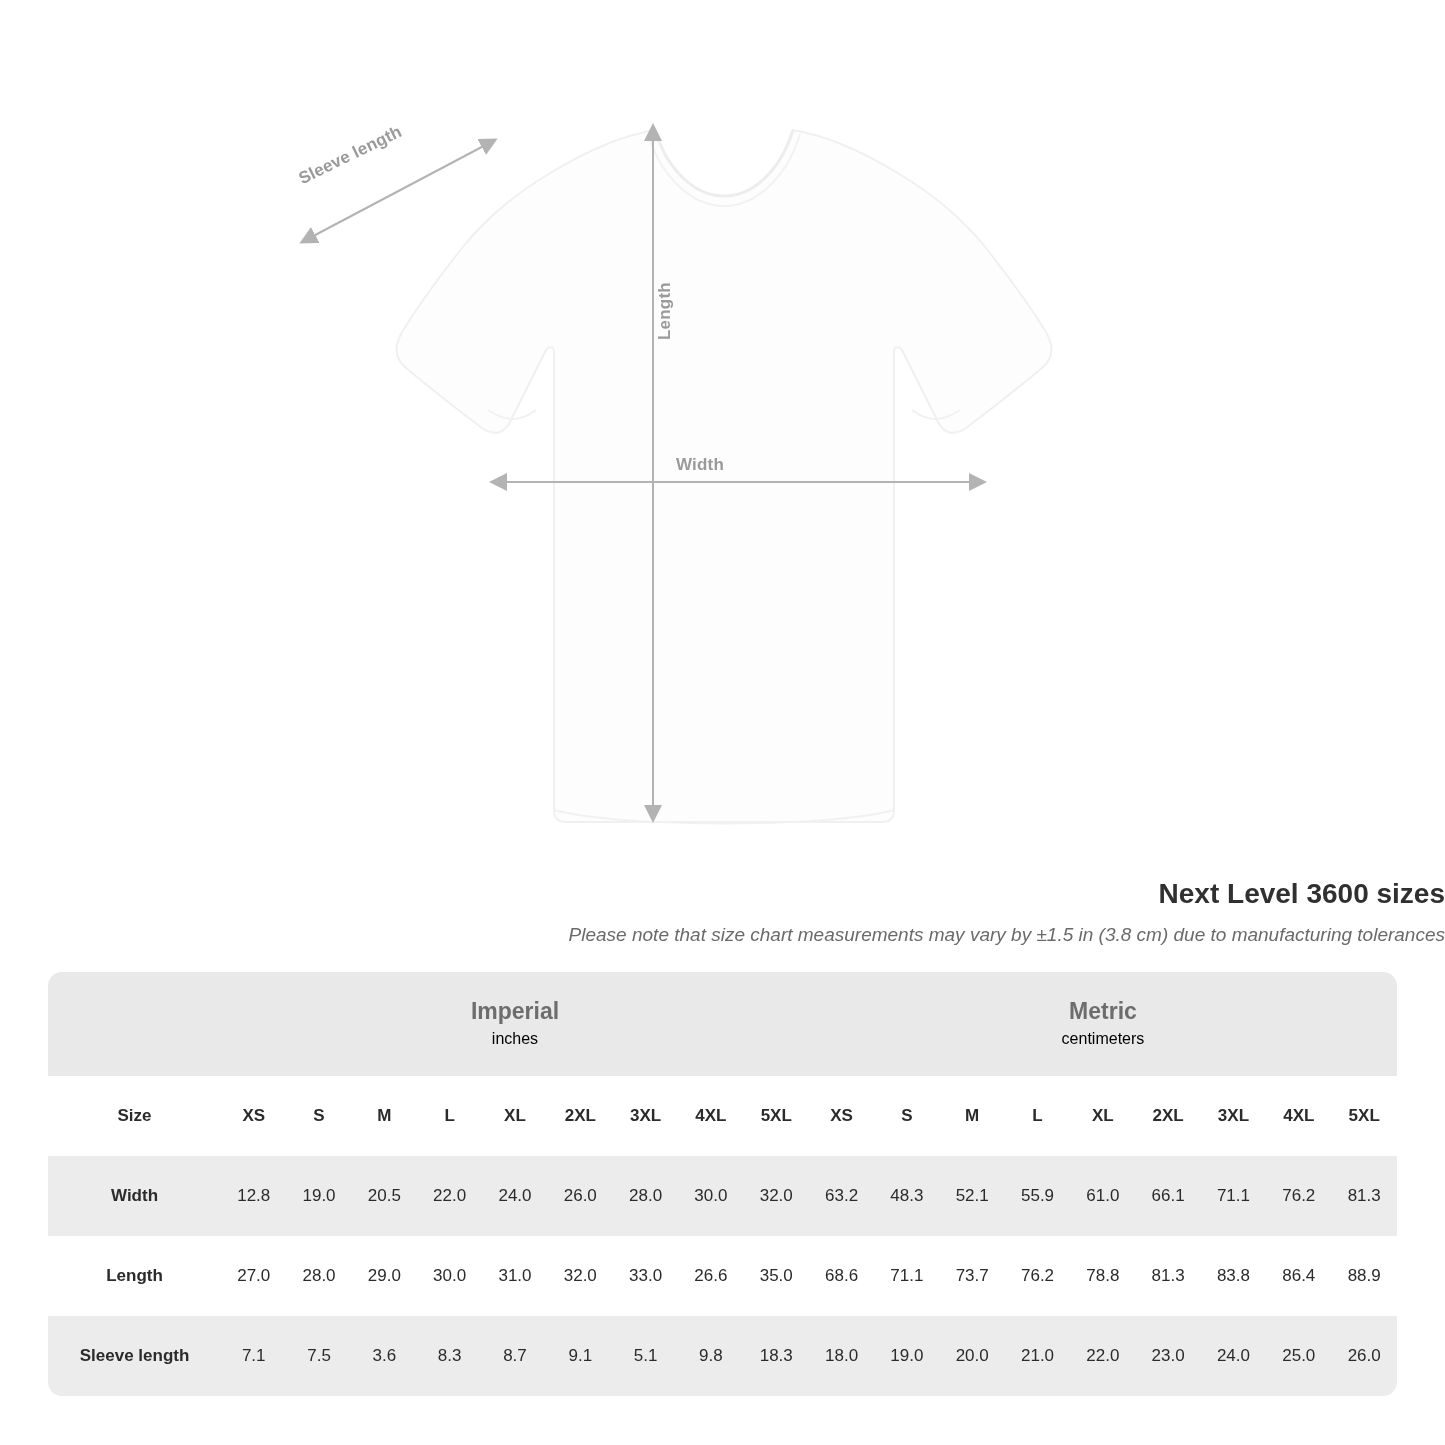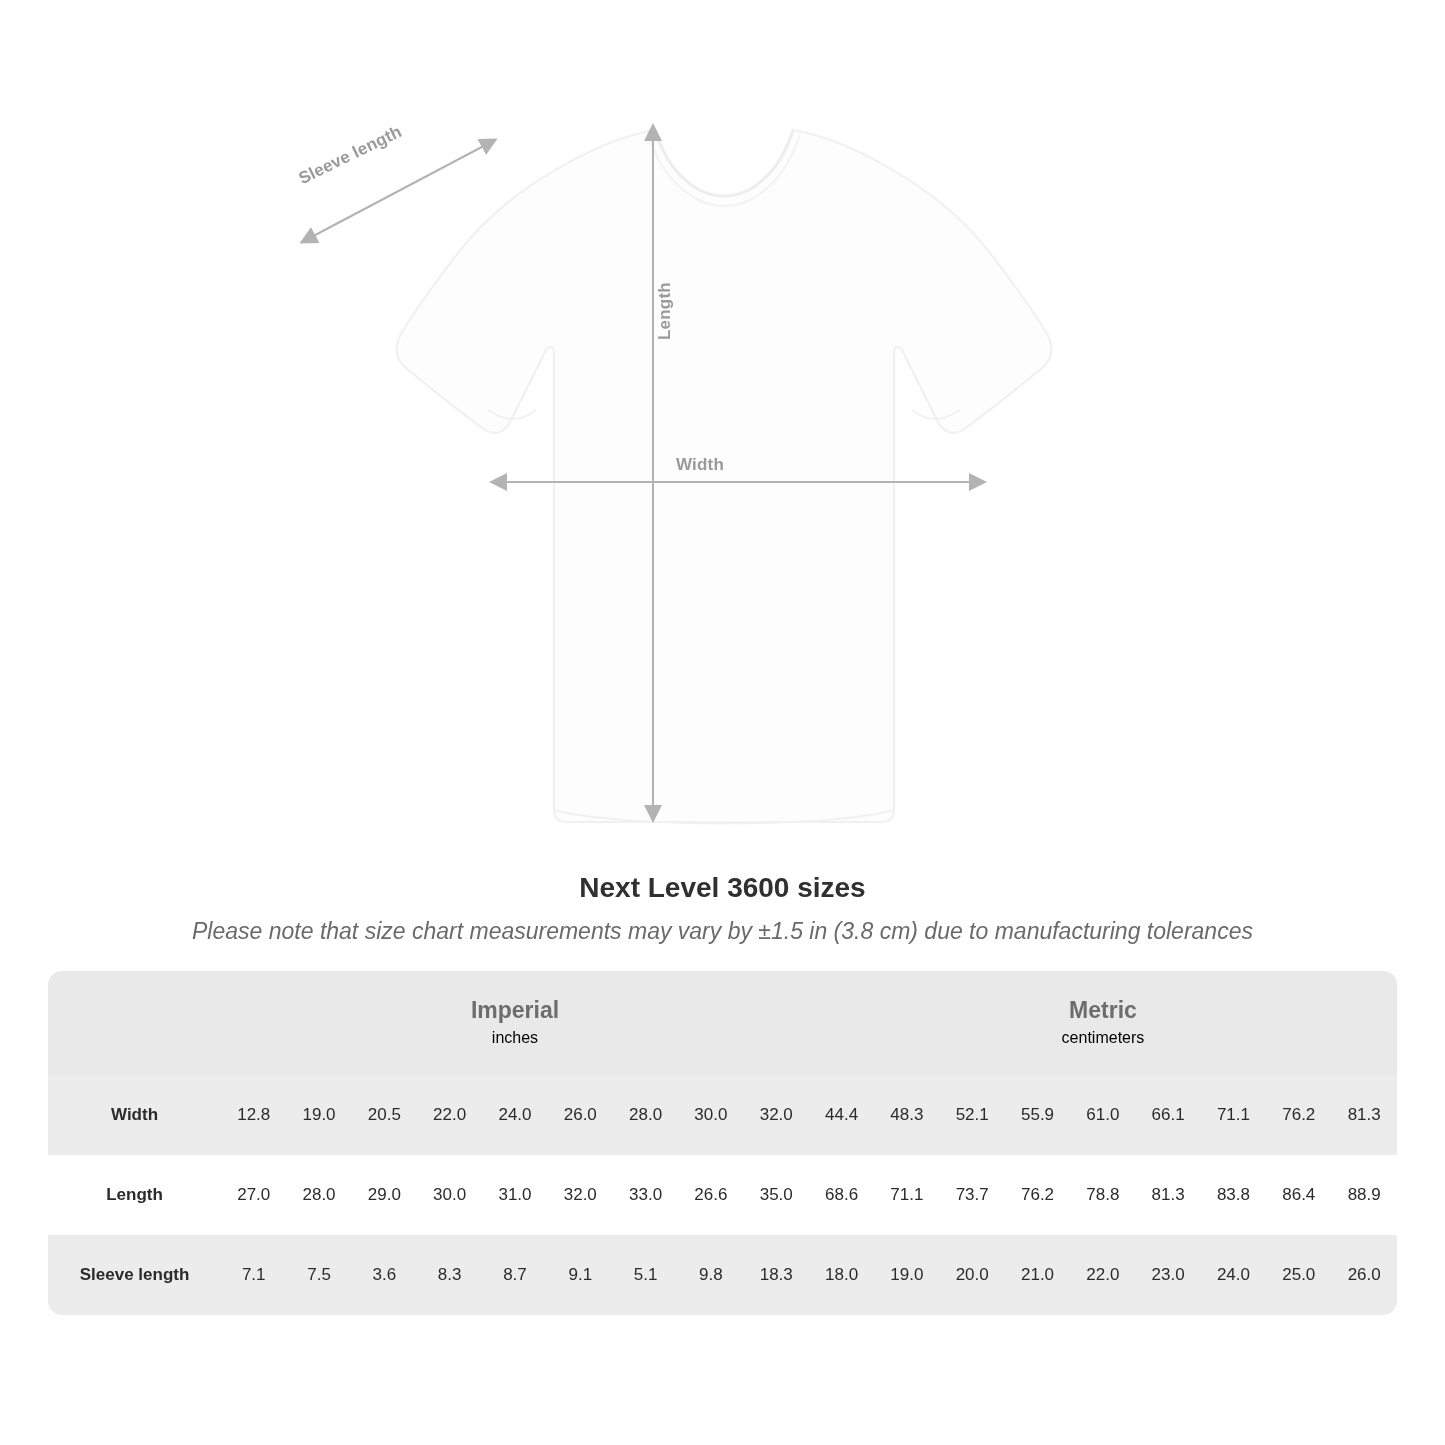--- a/index.html
+++ b/index.html
@@ -62,31 +62,31 @@
     transform: rotate(-90deg);
     transform-origin: left top;
   }
   .label-width {
     left: 676px;
     top: 455px;
   }
 
   
   .title-block {
-    text-align: center;
-    margin-top: 12px;
+    text-align: right;
+    margin-top: 18px;
   }
   .chart-title {
     font-size: 28px;
     font-weight: bold;
     color: #303030;
     margin: 0 0 14px 0;
   }
   .chart-note {
-    font-size: 23px;
+    font-size: 19px;
     font-style: italic;
     color: #6a6a6a;
     margin: 0;
   }
 
   
   .table-wrap {
     margin: 26px 48px 0 48px;
     border-radius: 14px;
     overflow: hidden;
@@ -247,33 +247,54 @@
           <td colspan="9">
             <div class="unit-title">Imperial</div>
             <div class="unit-sub">inches</div>
           </td>
           <td colspan="9">
             <div class="unit-title">Metric</div>
             <div class="unit-sub">centimeters</div>
           </td>
         </tr>
 
+        <tr class="head-row">
+          <td class="rowlabel">Size</td>
+          <td>XS</td>
+          <td>S</td>
+          <td>M</td>
+          <td>L</td>
+          <td>XL</td>
+          <td>2XL</td>
+          <td>3XL</td>
+          <td>4XL</td>
+          <td>5XL</td>
+          <td>XS</td>
+          <td>S</td>
+          <td>M</td>
+          <td>L</td>
+          <td>XL</td>
+          <td>2XL</td>
+          <td>3XL</td>
+          <td>4XL</td>
+          <td>5XL</td>
+        </tr>
 
         <tr class="data-row row-shade">
           <td class="rowlabel">Width</td>
           <td>12.8</td>
           <td>19.0</td>
           <td>20.5</td>
           <td>22.0</td>
           <td>24.0</td>
           <td>26.0</td>
           <td>28.0</td>
           <td>30.0</td>
           <td>32.0</td>
-          <td>44.4</td>
+          <td>63.2</td>
           <td>48.3</td>
           <td>52.1</td>
           <td>55.9</td>
           <td>61.0</td>
           <td>66.1</td>
           <td>71.1</td>
           <td>76.2</td>
           <td>81.3</td>
         </tr>
 

